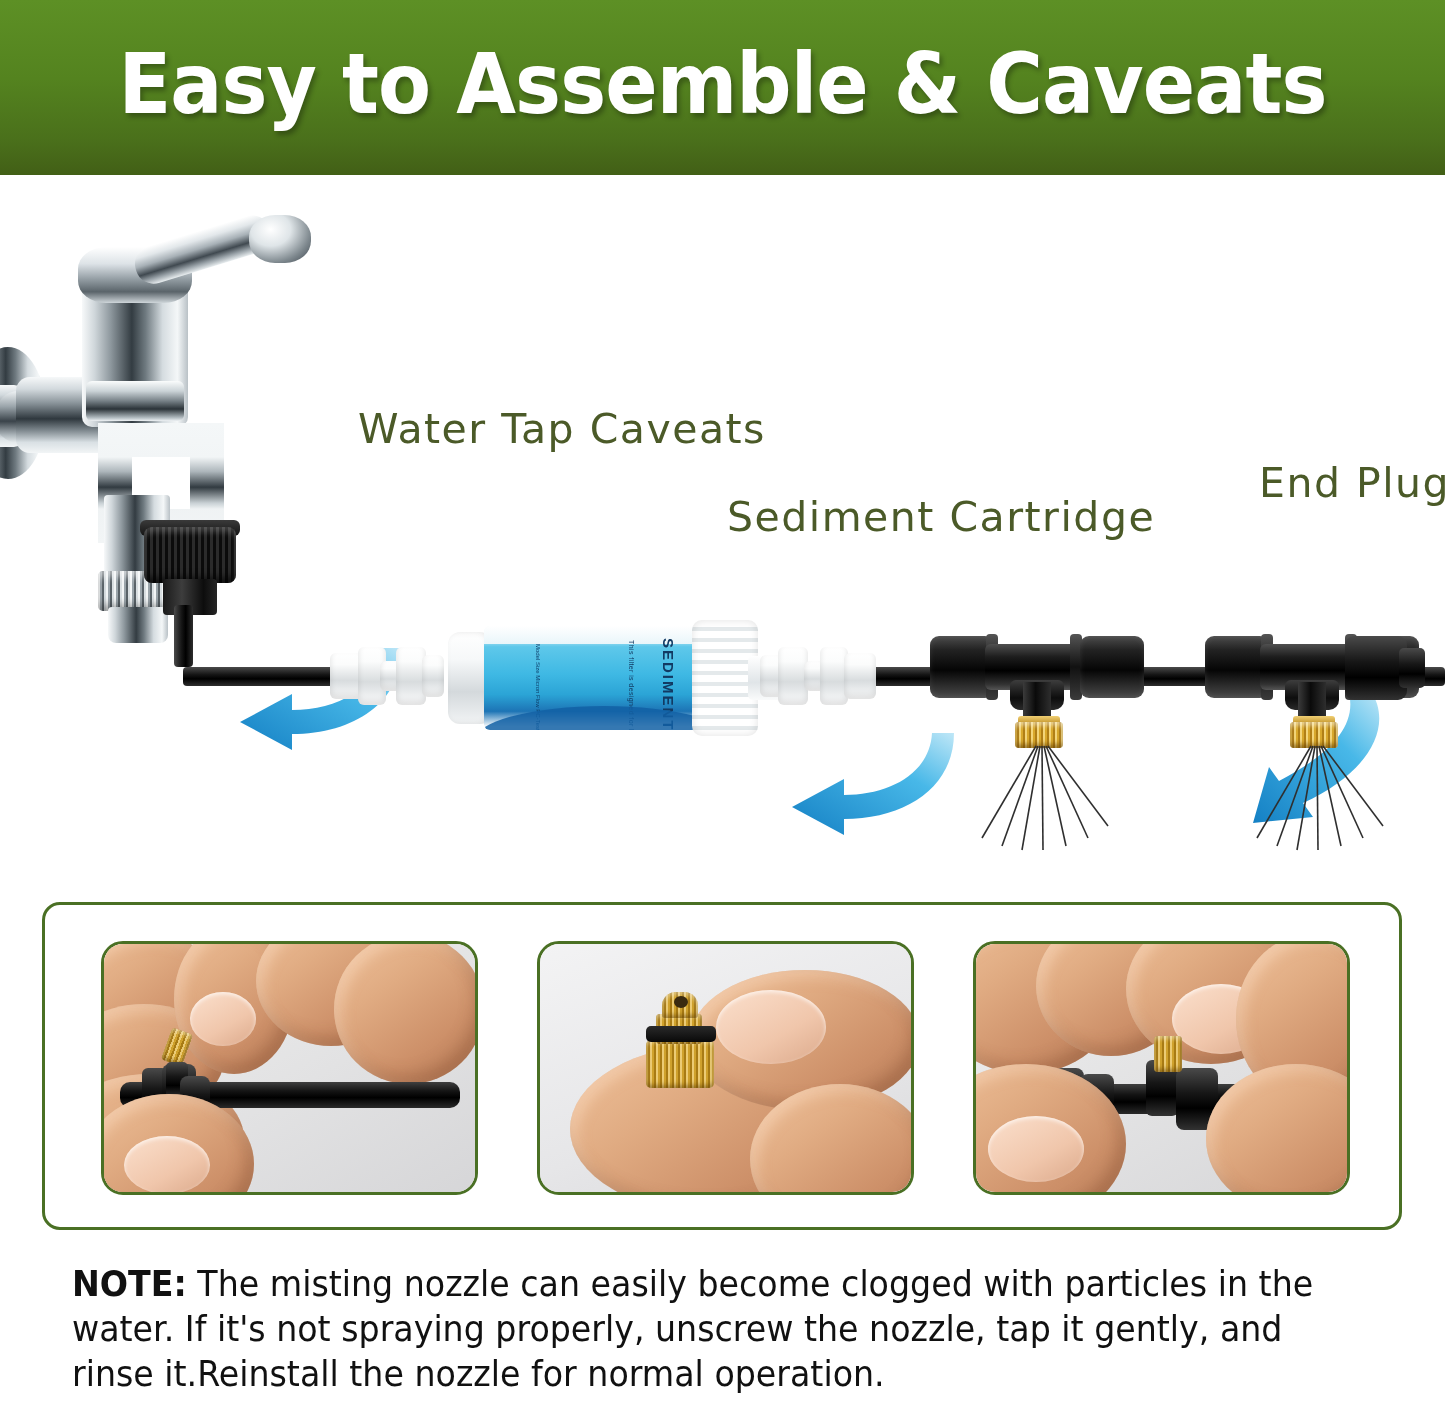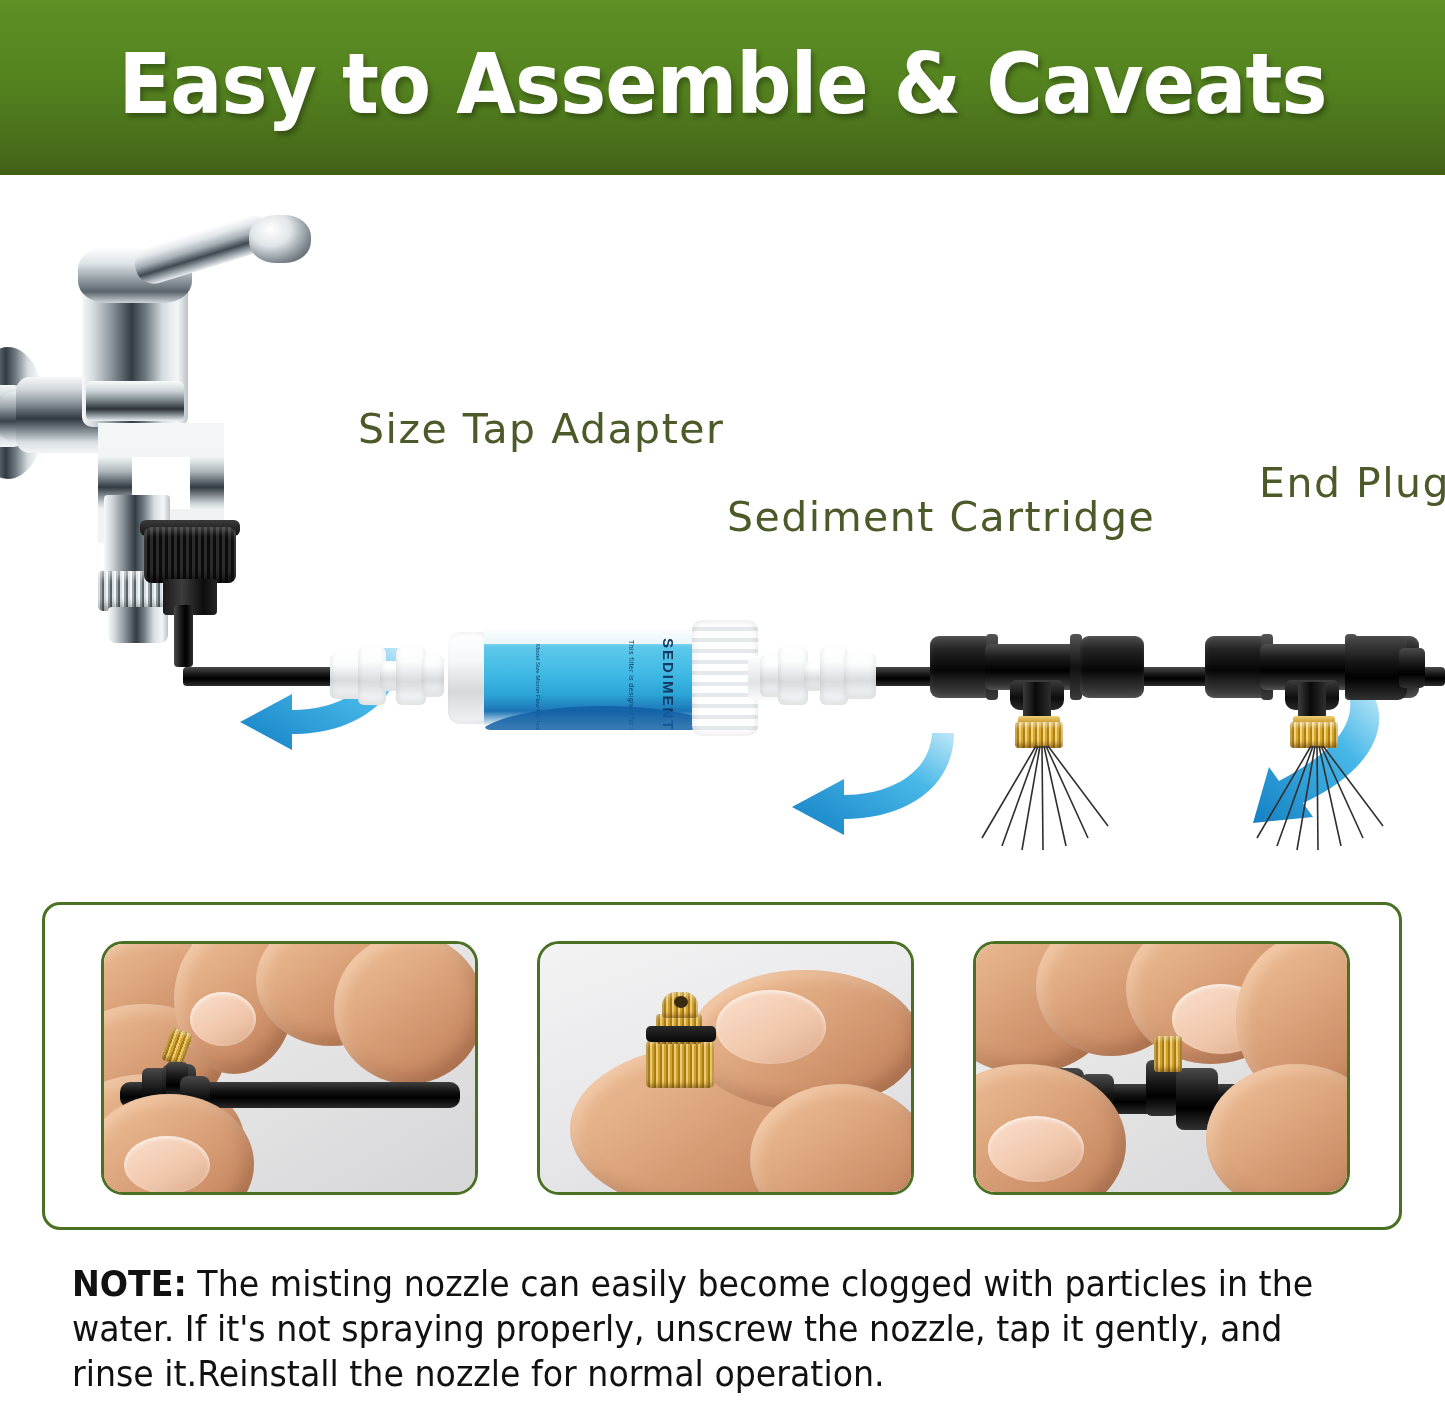--- a/index.html
+++ b/index.html
@@ -221,21 +221,21 @@
 <body>
 
 <div class="page">
 
   <div class="banner">
     <div class="banner-title">Easy to Assemble &amp; Caveats</div>
   </div>
 
   <div class="diagram">
 
-    <div class="callout" id="lbl-tap">Size Tap Adapter</div>
+    <div class="callout" id="lbl-tap">Water Tap Caveats</div>
     <div class="callout" id="lbl-cart">Sediment Cartridge</div>
     <div class="callout" id="lbl-plug">End Plug</div>
 
     <svg style="position:absolute;left:226px;top:455px;width:190px;height:140px;" viewBox="0 0 190 140">
       <defs>
         <linearGradient id="ag1" x1="1" y1="0" x2="0" y2="1">
           <stop offset="0%" stop-color="#bfe7f7"></stop>
           <stop offset="35%" stop-color="#48b8e8"></stop>
           <stop offset="100%" stop-color="#1480c4"></stop>
         </linearGradient>

